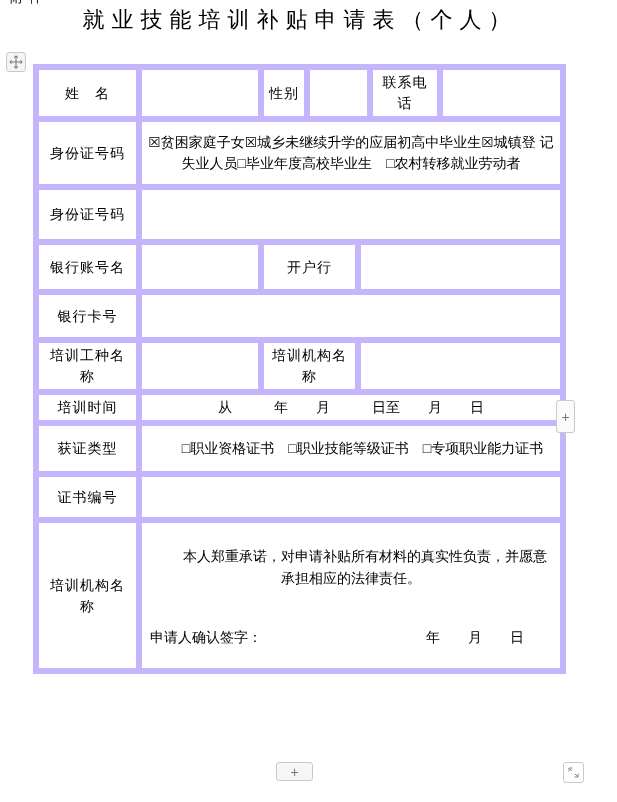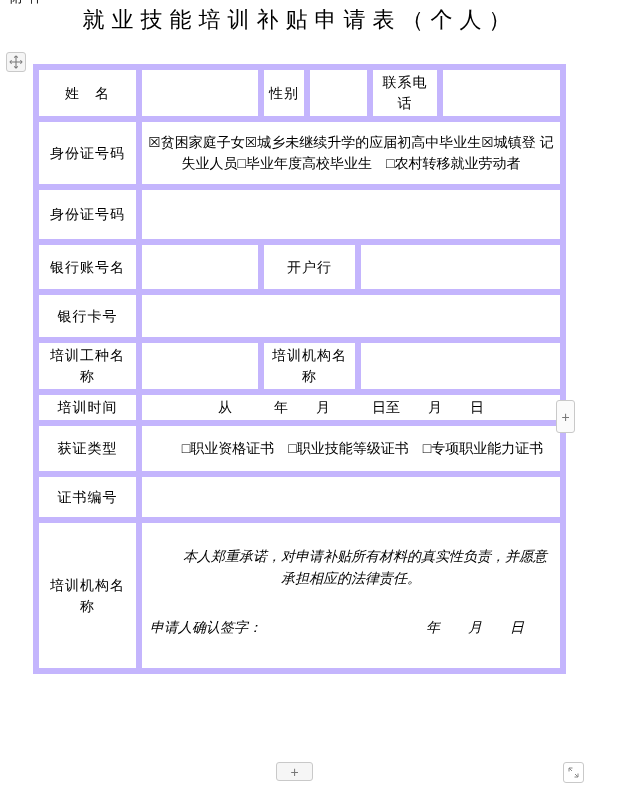--- a/index.html
+++ b/index.html
@@ -26,23 +26,23 @@
     border:6px solid #c4b5fd;font-size:14px;line-height:1.5;
     padding:2px 4px;vertical-align:middle;text-align:center;
     word-break:break-all;overflow:hidden;
   }
   td.lbl{letter-spacing:1px;}
   td.txt-left{text-align:left;padding-left:5px;padding-right:5px;}
 
   .uline{display:inline-block;width:55px;height:15px;border-bottom:1px solid #000;}
   .uline.short{width:48px;}
 
-  .confirm-cell{vertical-align:top !important;text-align:left;padding:22px 8px 8px 8px !important;font-style:italic;}
+  .confirm-cell{vertical-align:top !important;text-align:left;padding:22px 8px 8px 8px !important;}
   .confirm-statement{margin:0;text-indent:2em;line-height:1.6;}
-  .confirm-signrow{display:flex;margin-top:26px;line-height:1.6;}
+  .confirm-signrow{display:flex;margin-top:36px;line-height:1.6;}
   .confirm-date{margin-left:auto;margin-right:28px;white-space:nowrap;}
 
   
   .widget{
     position:absolute;display:flex;align-items:center;justify-content:center;
     background:#fafafa;border:1px solid #c9c9c9;border-radius:3px;
     color:#777;box-sizing:border-box;cursor:pointer;
   }
   .move-handle{left:6px;top:52px;width:20px;height:20px;background:#f5f5f5;}
   .add-col-btn{left:556px;top:400px;width:19px;height:33px;font-size:14px;background:#fbfbfb;}

